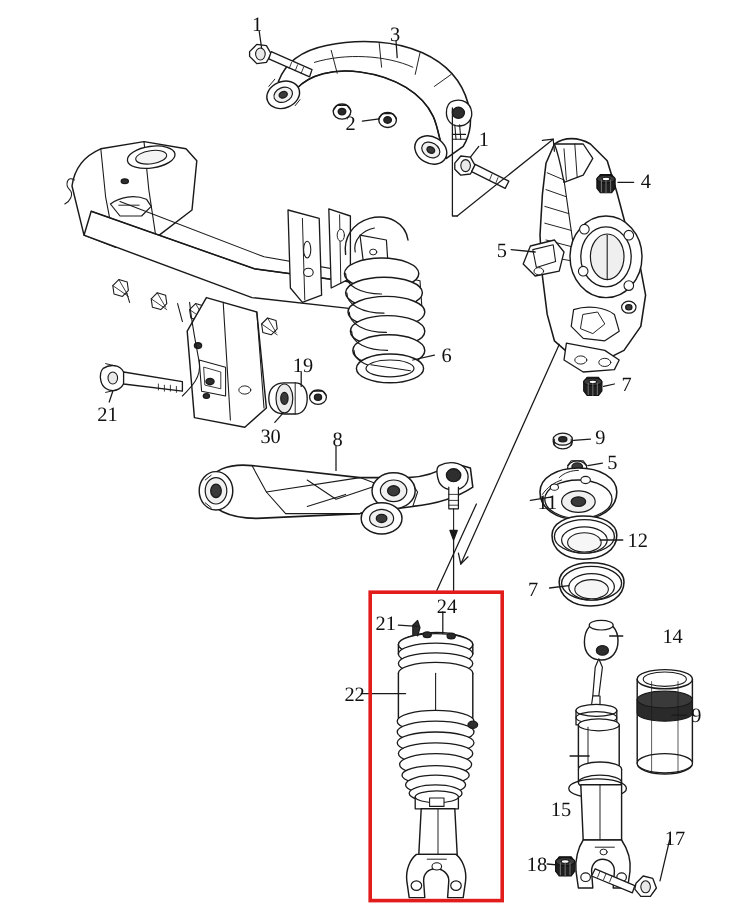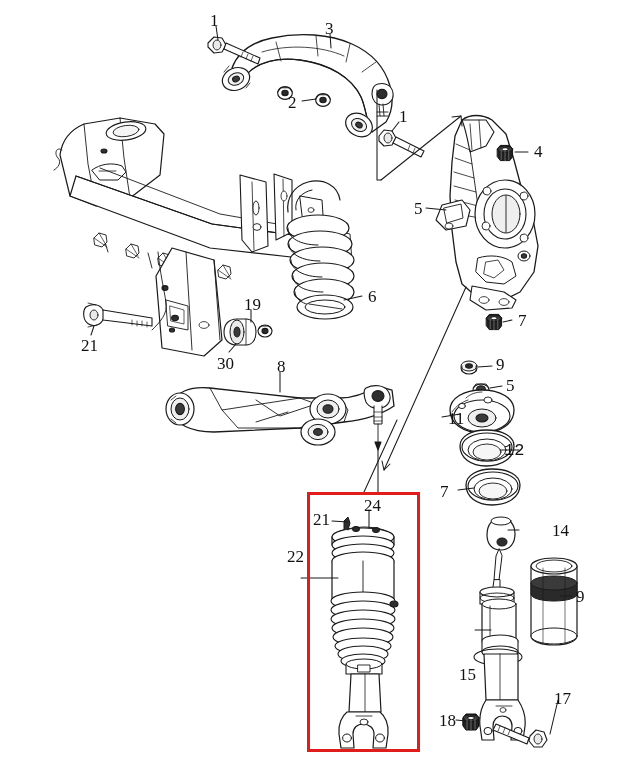--- a/index.html
+++ b/index.html
@@ -486,24 +486,24 @@
   <div class="callout" style="left:414px; top:200px;">5</div>
   <div class="callout" style="left:368px; top:288px;">6</div>
   <div class="callout" style="left:518px; top:312px;">7</div>
   <div class="callout" style="left:81px;  top:337px;">21</div>
   <div class="callout" style="left:244px; top:296px;">19</div>
   <div class="callout" style="left:217px; top:355px;">30</div>
   <div class="callout" style="left:277px; top:358px;">8</div>
   <div class="callout" style="left:496px; top:356px;">9</div>
   <div class="callout" style="left:506px; top:377px;">5</div>
   <div class="callout" style="left:424px; top:410px;margin-left:24px;">11</div>
-  <div class="callout" style="left:504px; top:442px;font-family:Liberation Mono, monospace;">12</div>
+  <div class="callout" style="left:523px; top:442px;">12</div>
   <div class="callout" style="left:440px; top:483px;">7</div>
   <div class="callout" style="left:523px; top:522px;margin-left:29px;">14</div>
   <div class="callout" style="left:576px; top:588px;">9</div>
   <div class="callout" style="left:459px; top:622px;margin-top:44px;">15</div>
   <div class="callout" style="left:554px; top:690px;">17</div>
   <div class="callout" style="left:439px; top:712px;text-align:center;">18</div>
   <div class="callout" style="left:313px; top:511px;">21</div>
   <div class="callout" style="left:364px; top:497px;">24</div>
-  <div class="callout" style="left:287px; top:548px;">22</div>
+  <div class="callout" style="left:287px; top:570px;">22</div>
 
 </div>
 
 </body></html>

